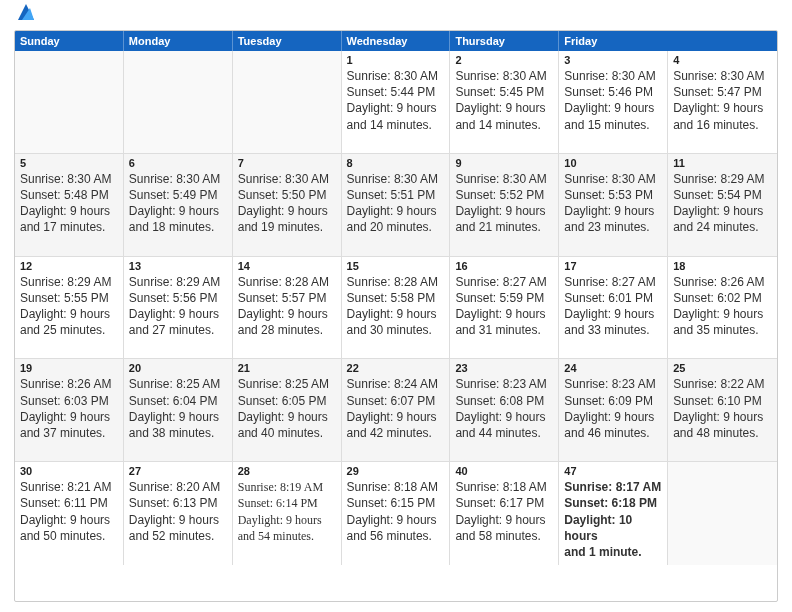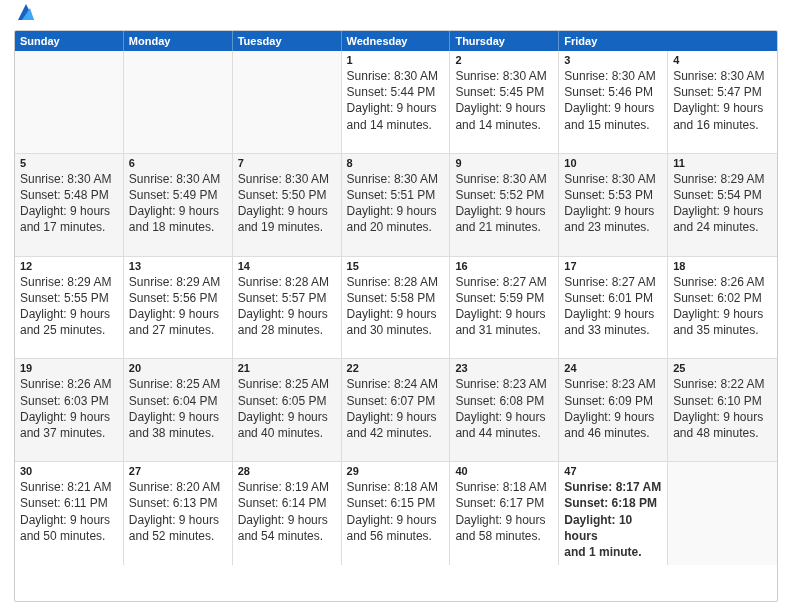--- a/index.html
+++ b/index.html
@@ -344,21 +344,21 @@
           </div>
           <div class="cal-cell">
             <div class="day-number">27</div>
             <div class="cell-text" style="white-space: pre-line;">Sunrise: 8:20 AM
 Sunset: 6:13 PM
 Daylight: 9 hours
 and 52 minutes.</div>
           </div>
           <div class="cal-cell">
             <div class="day-number">28</div>
-            <div class="cell-text" style="white-space: pre-line;">Sunrise: 8:19 AM
+            <div class="cell-text" style="white-space: pre-line; font-family: Liberation Serif, serif;">Sunrise: 8:19 AM
 Sunset: 6:14 PM
 Daylight: 9 hours
 and 54 minutes.</div>
           </div>
           <div class="cal-cell">
             <div class="day-number">29</div>
             <div class="cell-text" style="white-space: pre-line;">Sunrise: 8:18 AM
 Sunset: 6:15 PM
 Daylight: 9 hours
 and 56 minutes.</div>

